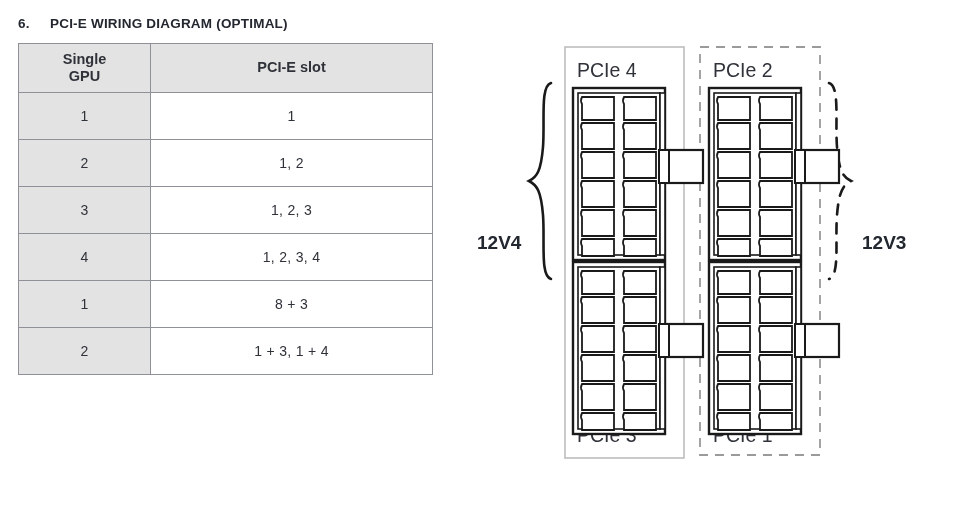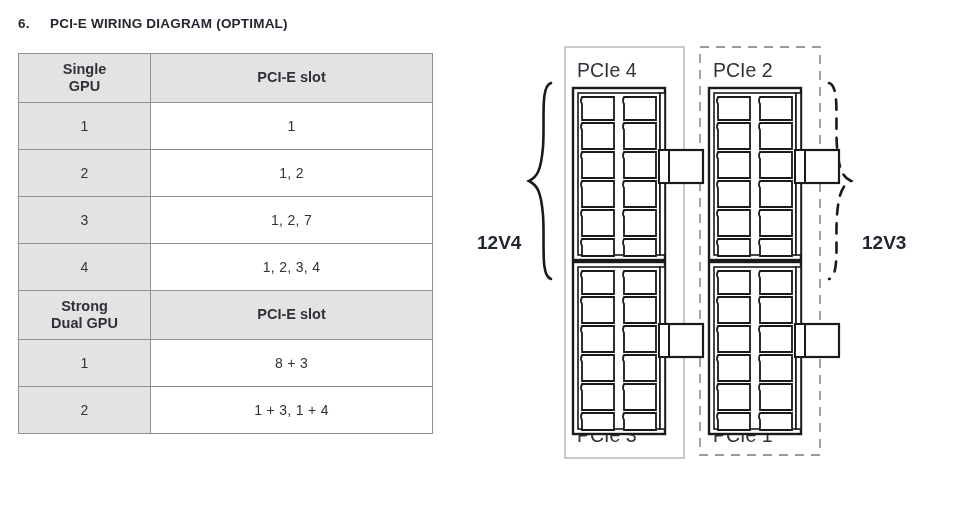--- a/index.html
+++ b/index.html
@@ -28,21 +28,21 @@
     letter-spacing: 0.2px;
     color: #23272f;
   }
   #heading .num { width: 32px; }
   #heading .txt { white-space: nowrap; }
 
   
   #spec-table {
     position: absolute;
     left: 18px;
-    top: 53px;
+    top: 43px;
     width: 414px;
     border-collapse: collapse;
     table-layout: fixed;
   }
   #spec-table td {
     border: 1px solid #8f9198;
     font-size: 14px;
     text-align: center;
     color: #2f3239;
     padding: 0;
@@ -110,31 +110,27 @@
     <tr class="row">
       <td class="k">1</td>
       <td class="v">1</td>
     </tr>
     <tr class="row">
       <td class="k">2</td>
       <td class="v">1, 2</td>
     </tr>
     <tr class="row">
       <td class="k">3</td>
-      <td class="v">1, 2, 7</td>
+      <td class="v">1, 2, 3</td>
     </tr>
     <tr class="row">
       <td class="k">4</td>
       <td class="v">1, 2, 3, 4</td>
     </tr>
 
-    <tr class="hdr">
-      <td class="k">Strong<br>Dual GPU</td>
-      <td class="v">PCI-E slot</td>
-    </tr>
     <tr class="row">
       <td class="k">1</td>
       <td class="v">8 + 3</td>
     </tr>
     <tr class="row">
       <td class="k">2</td>
       <td class="v">1 + 3, 1 + 4</td>
     </tr>
   </tbody>
 </table>

